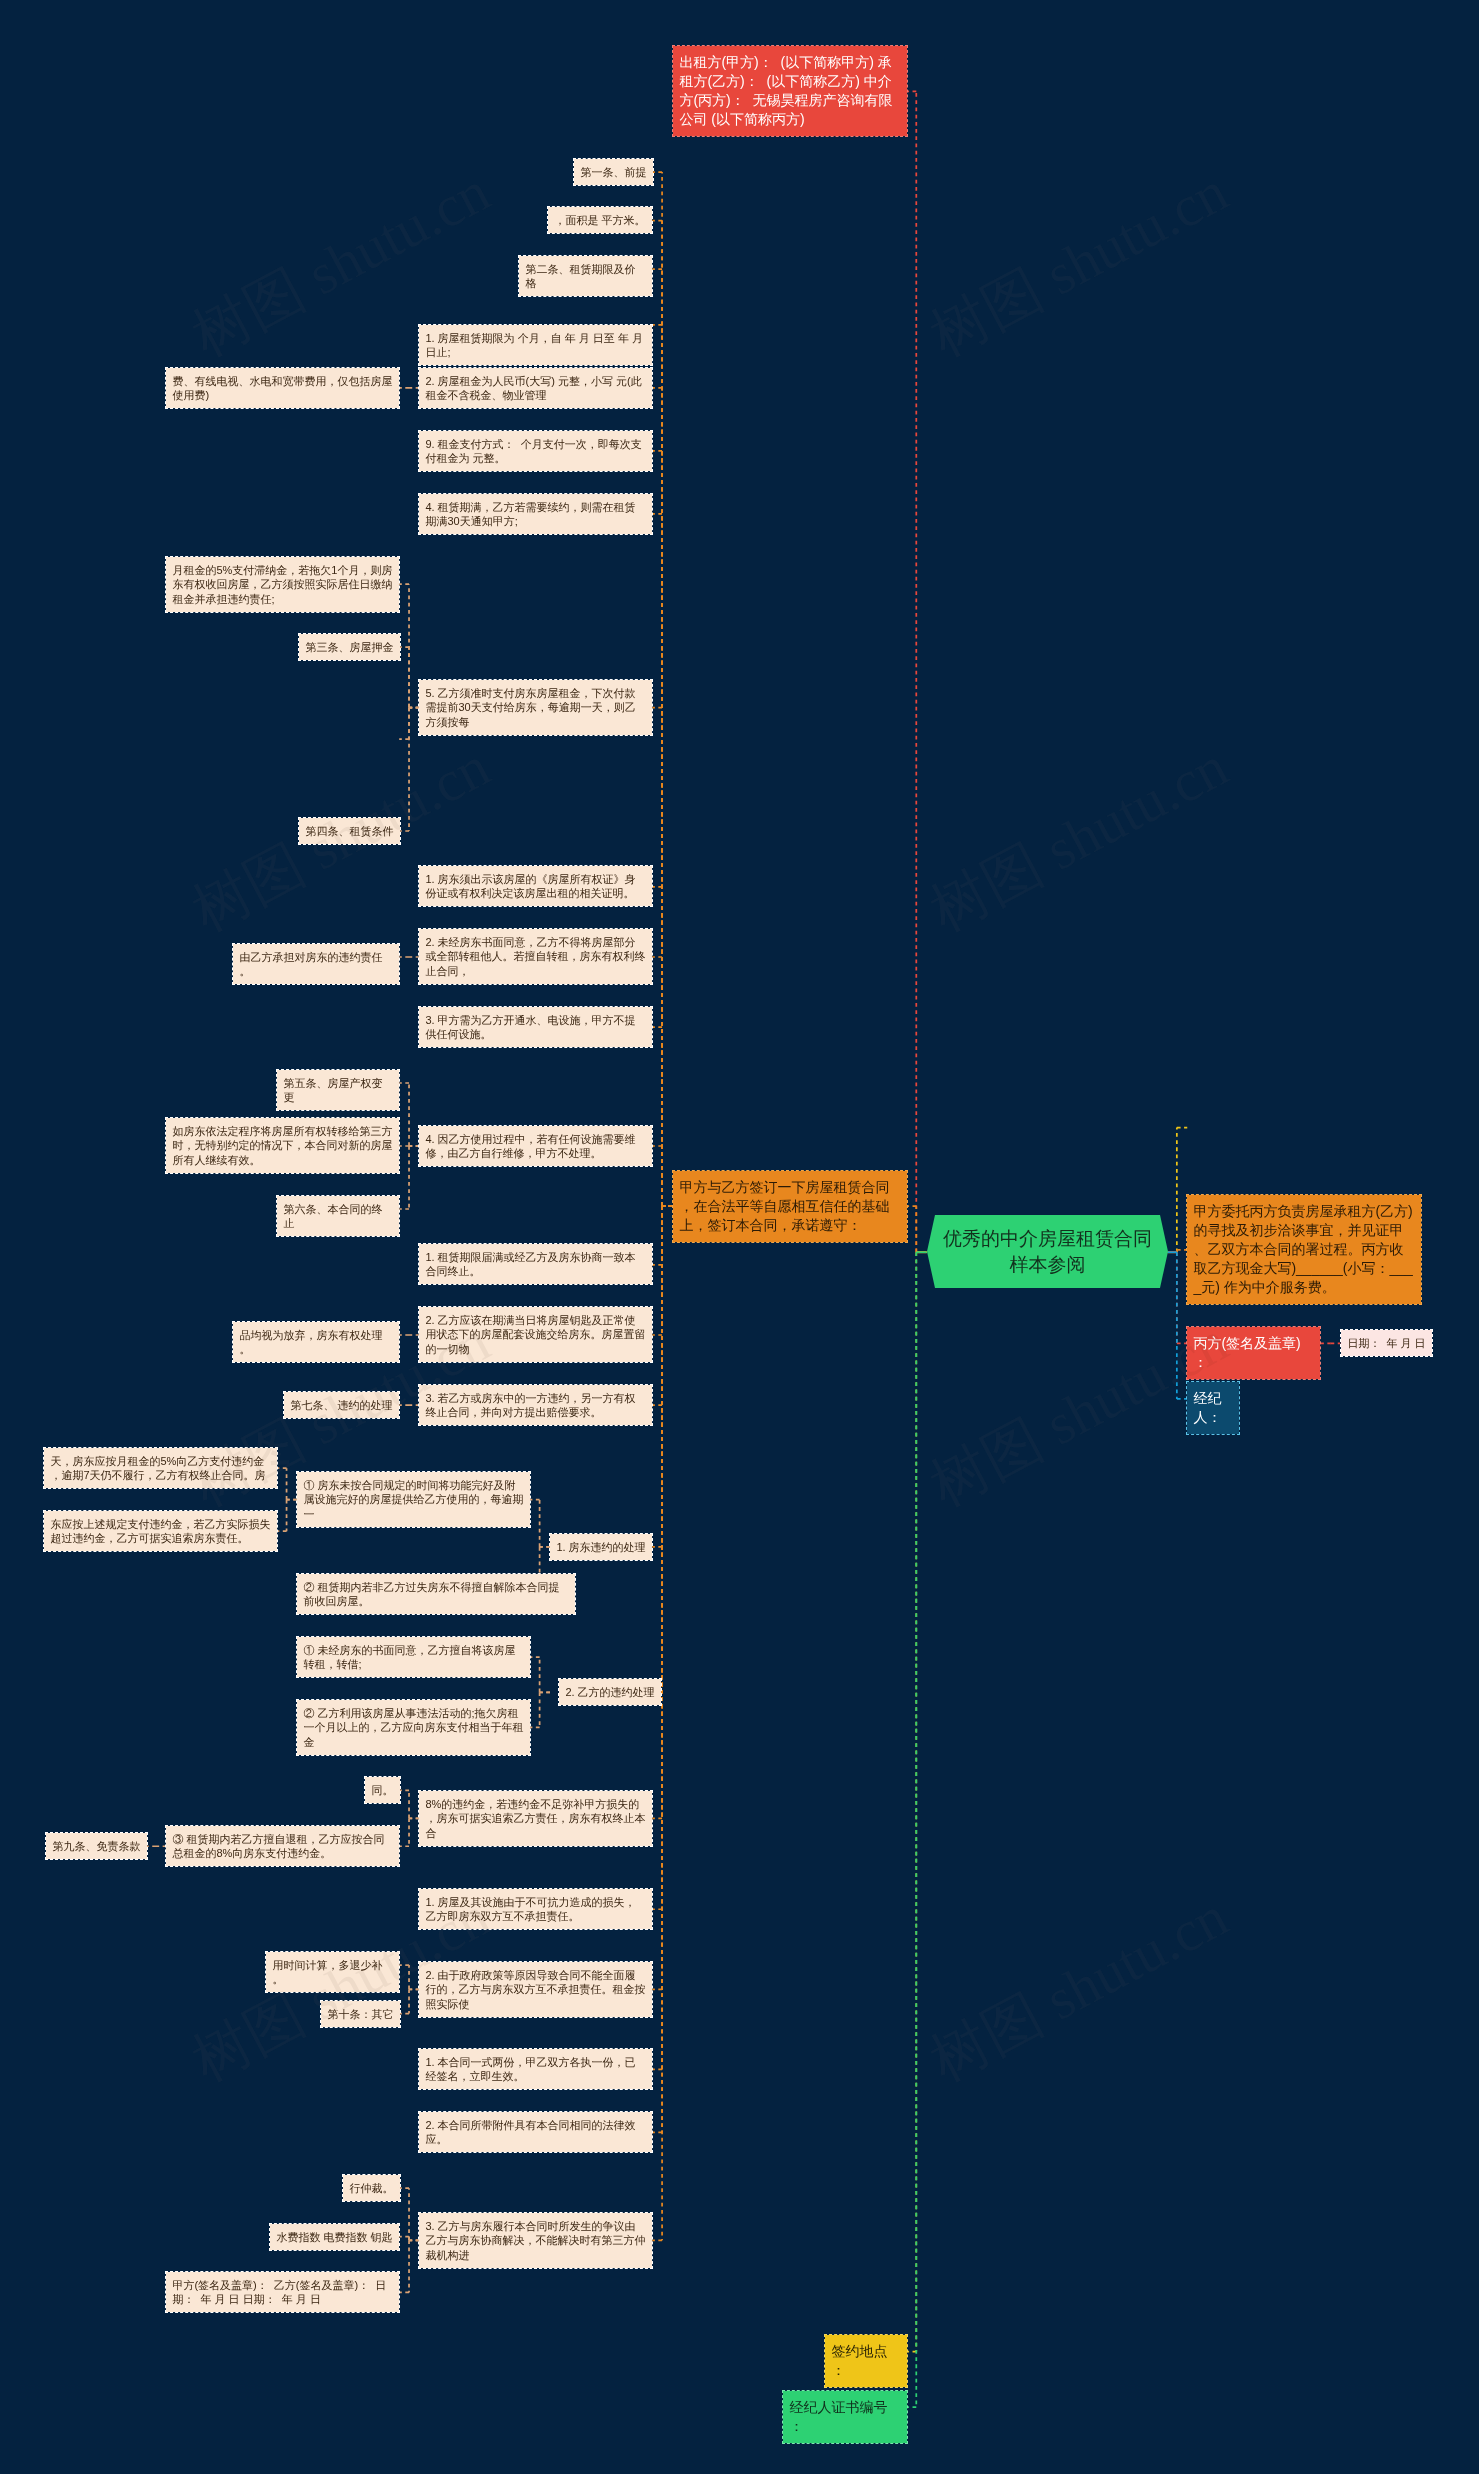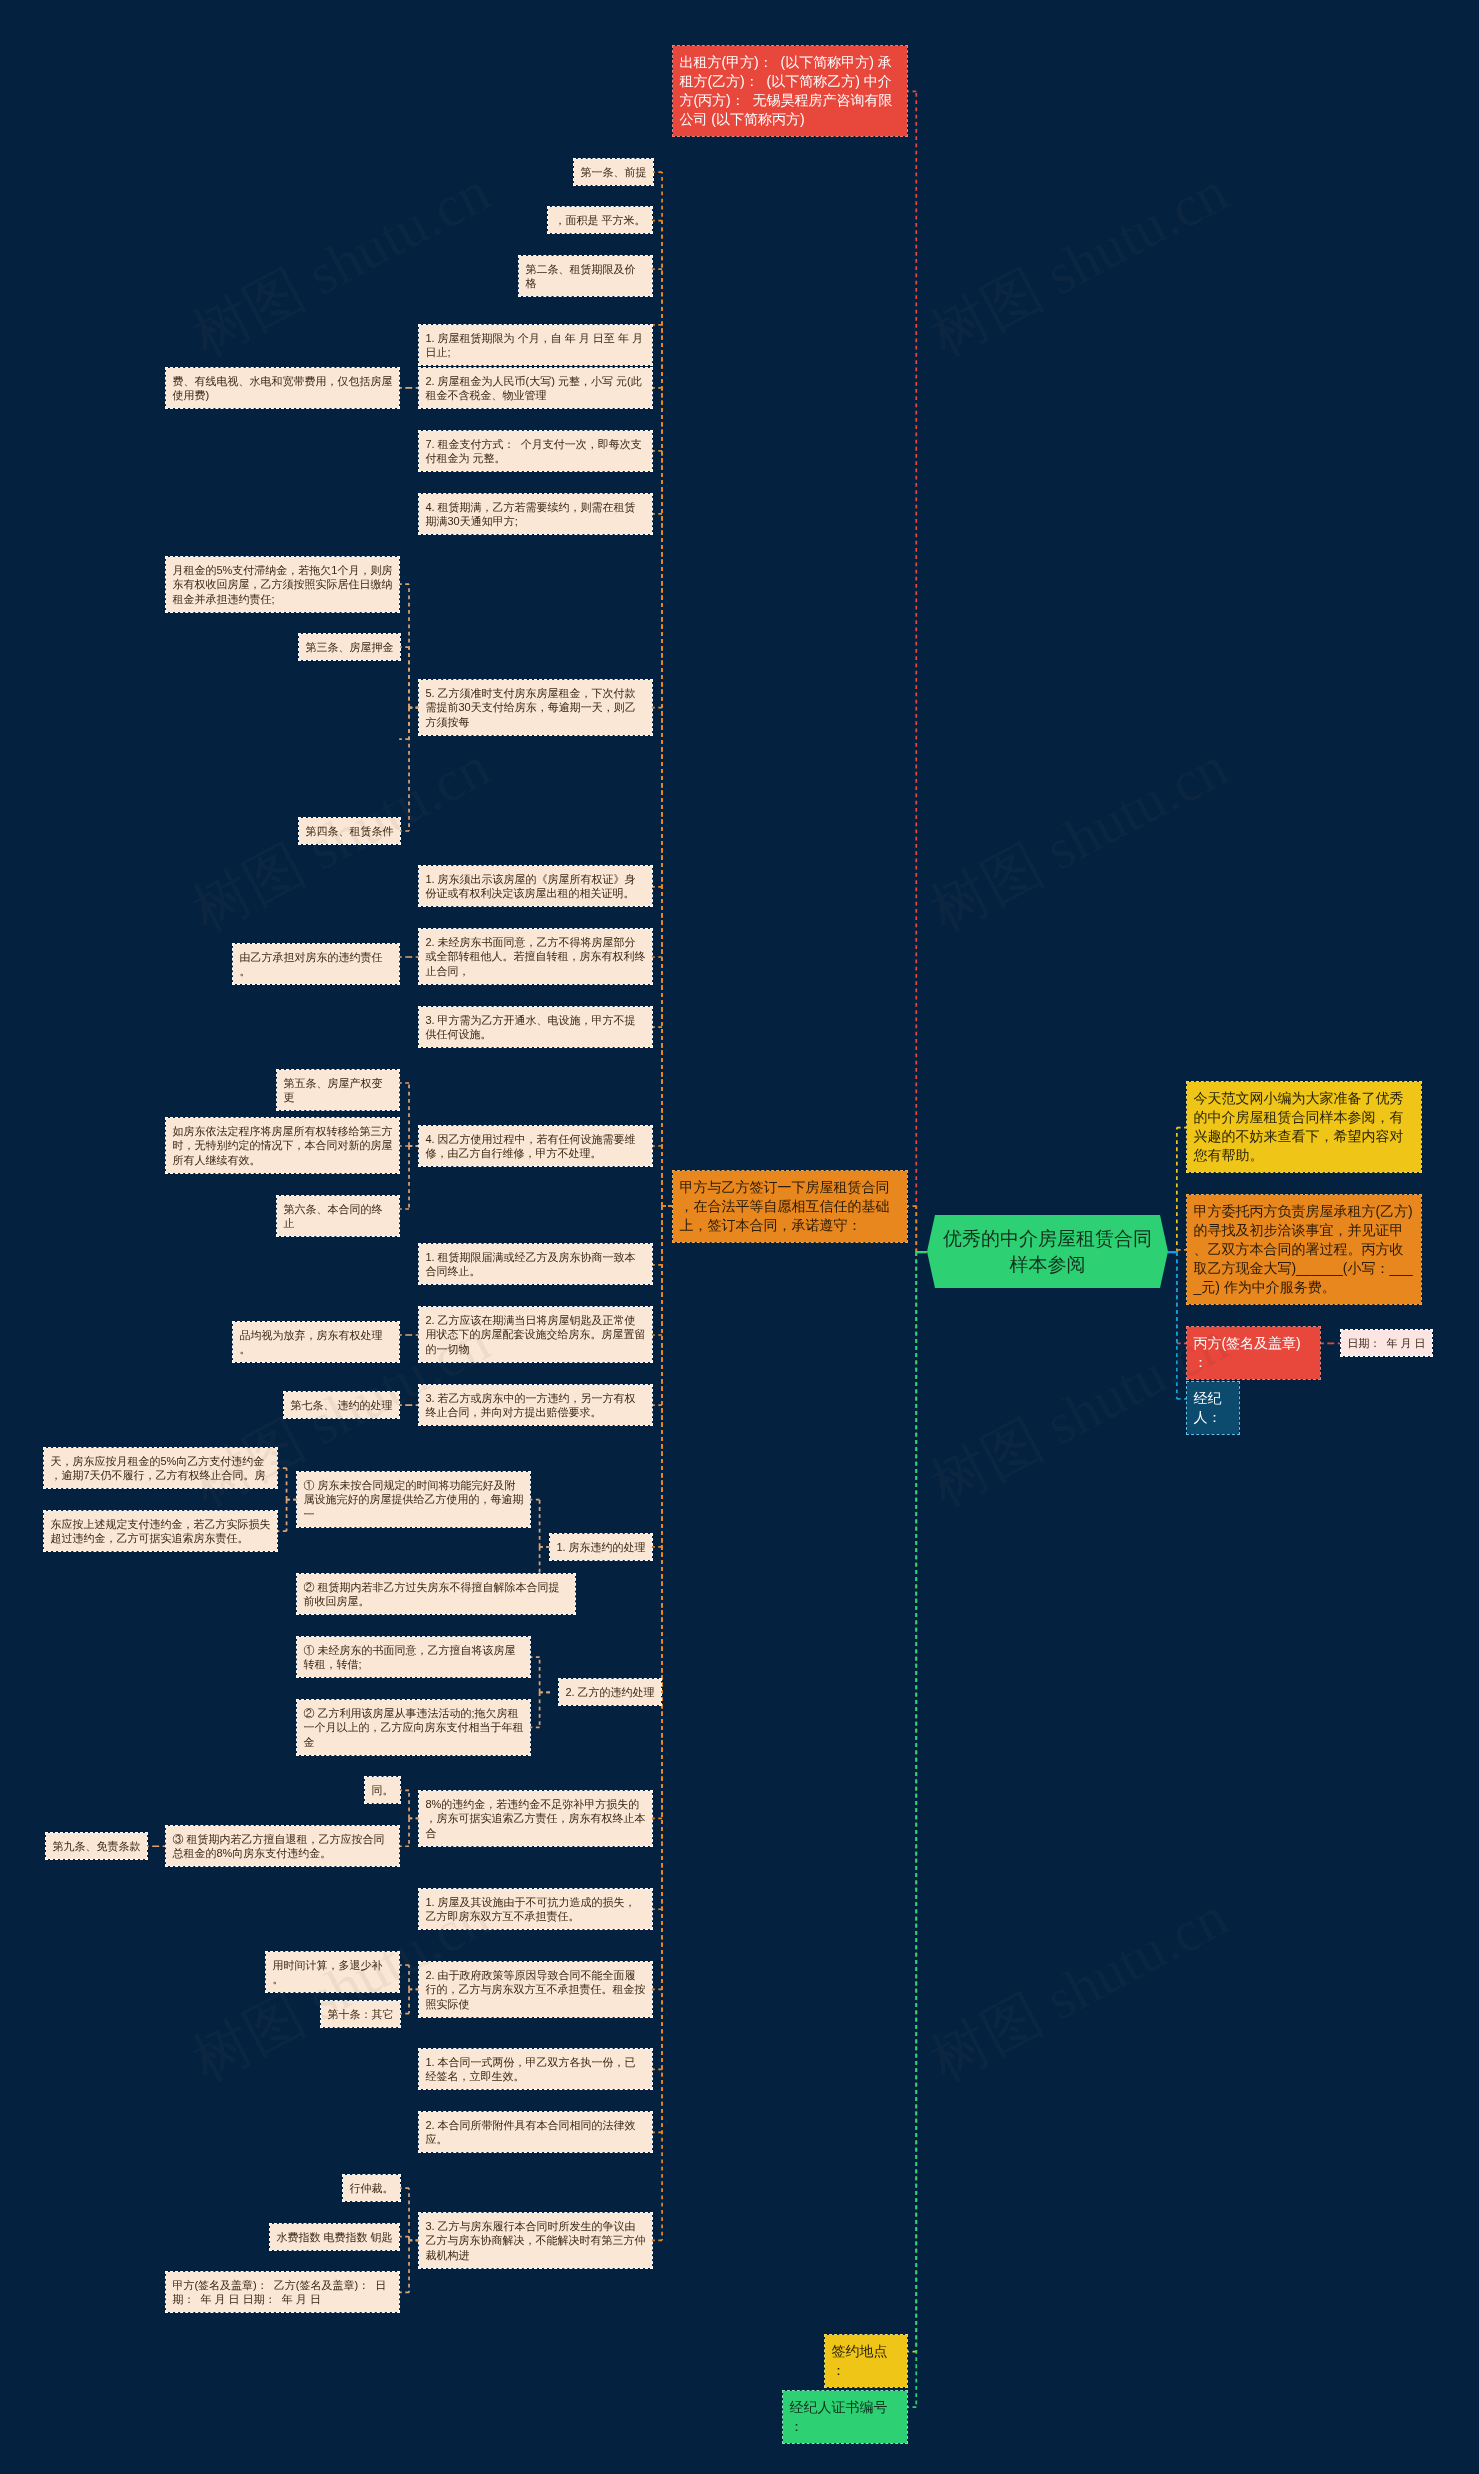--- a/index.html
+++ b/index.html
@@ -208,21 +208,21 @@
   </svg>
 <div id="canvas">
     <div class="node" style="left: 673px; top: 46px; width: 234px; padding: 7px 6.4px; font-size: 14px; line-height: 19px; background: rgb(232, 71, 60); color: rgb(255, 255, 255); outline: rgb(239, 125, 116) dashed 1.2px; outline-offset: -0.6px;">出租方(甲方)：  (以下简称甲方) 承租方(乙方)：  (以下简称乙方) 中介方(丙方)：  无锡昊程房产咨询有限公司 (以下简称丙方)</div>
     <div class="node" style="left: 673px; top: 1171px; width: 234px; padding: 7px 6.4px; font-size: 14px; line-height: 19px; background: rgb(232, 135, 30); color: rgb(42, 26, 6); outline: rgb(240, 166, 74) dashed 1.2px; outline-offset: -0.6px;">甲方与乙方签订一下房屋租赁合同，在合法平等自愿相互信任的基础上，签订本合同，承诺遵守：</div>
     <div class="node" style="left: 574px; top: 159px; width: 79px; padding: 5.8px 6.4px; font-size: 11px; line-height: 14.4px; background: rgb(250, 231, 213); color: rgb(59, 38, 18); outline: rgb(255, 255, 255) dashed 1.2px; outline-offset: -0.6px;">第一条、前提</div>
     <div class="node" style="left: 548px; top: 207px; width: 104px; padding: 5.8px 6.4px; font-size: 11px; line-height: 14.4px; background: rgb(250, 231, 213); color: rgb(59, 38, 18); outline: rgb(255, 255, 255) dashed 1.2px; outline-offset: -0.6px;">，面积是 平方米。</div>
     <div class="node" style="left: 519px; top: 256px; width: 133px; padding: 5.8px 6.4px; font-size: 11px; line-height: 14.4px; background: rgb(250, 231, 213); color: rgb(59, 38, 18); outline: rgb(255, 255, 255) dashed 1.2px; outline-offset: -0.6px;">第二条、租赁期限及价格</div>
     <div class="node" style="left: 419px; top: 305px; width: 233px; padding: 5.8px 6.4px; font-size: 11px; line-height: 14.4px; background: rgb(250, 231, 213); color: rgb(59, 38, 18); outline: rgb(255, 255, 255) dashed 1.2px; outline-offset: -0.6px; margin-top: 20px;">1. 房屋租赁期限为 个月，自 年 月 日至 年 月 日止;</div>
     <div class="node" style="left: 419px; top: 368px; width: 233px; padding: 5.8px 6.4px; font-size: 11px; line-height: 14.4px; background: rgb(250, 231, 213); color: rgb(59, 38, 18); outline: rgb(255, 255, 255) dashed 1.2px; outline-offset: -0.6px;">2. 房屋租金为人民币(大写) 元整，小写 元(此租金不含税金、物业管理</div>
     <div class="node" style="left: 166px; top: 368px; width: 233px; padding: 5.8px 6.4px; font-size: 11px; line-height: 14.4px; background: rgb(250, 231, 213); color: rgb(59, 38, 18); outline: rgb(255, 255, 255) dashed 1.2px; outline-offset: -0.6px;">费、有线电视、水电和宽带费用，仅包括房屋使用费)</div>
-    <div class="node" style="left: 419px; top: 431px; width: 233px; padding: 5.8px 6.4px; font-size: 11px; line-height: 14.4px; background: rgb(250, 231, 213); color: rgb(59, 38, 18); outline: rgb(255, 255, 255) dashed 1.2px; outline-offset: -0.6px;">7. 租金支付方式：  个月支付一次，即每次支付租金为 元整。</div>
+    <div class="node" style="left: 419px; top: 431px; width: 233px; padding: 5.8px 6.4px; font-size: 11px; line-height: 14.4px; background: rgb(250, 231, 213); color: rgb(59, 38, 18); outline: rgb(255, 255, 255) dashed 1.2px; outline-offset: -0.6px;">9. 租金支付方式：  个月支付一次，即每次支付租金为 元整。</div>
     <div class="node" style="left: 419px; top: 494px; width: 233px; padding: 5.8px 6.4px; font-size: 11px; line-height: 14.4px; background: rgb(250, 231, 213); color: rgb(59, 38, 18); outline: rgb(255, 255, 255) dashed 1.2px; outline-offset: -0.6px;">4. 租赁期满，乙方若需要续约，则需在租赁期满30天通知甲方;</div>
     <div class="node" style="left: 419px; top: 680px; width: 233px; padding: 5.8px 6.4px; font-size: 11px; line-height: 14.4px; background: rgb(250, 231, 213); color: rgb(59, 38, 18); outline: rgb(255, 255, 255) dashed 1.2px; outline-offset: -0.6px;">5. 乙方须准时支付房东房屋租金，下次付款需提前30天支付给房东，每逾期一天，则乙方须按每</div>
     <div class="node" style="left: 166px; top: 557px; width: 233px; padding: 5.8px 6.4px; font-size: 11px; line-height: 14.4px; background: rgb(250, 231, 213); color: rgb(59, 38, 18); outline: rgb(255, 255, 255) dashed 1.2px; outline-offset: -0.6px;">月租金的5%支付滞纳金，若拖欠1个月，则房东有权收回房屋，乙方须按照实际居住日缴纳租金并承担违约责任;</div>
     <div class="node" style="left: 299px; top: 634px; width: 101px; padding: 5.8px 6.4px; font-size: 11px; line-height: 14.4px; background: rgb(250, 231, 213); color: rgb(59, 38, 18); outline: rgb(255, 255, 255) dashed 1.2px; outline-offset: -0.6px;">第三条、房屋押金</div>
     <div class="node" style="left: 299px; top: 818px; width: 101px; padding: 5.8px 6.4px; font-size: 11px; line-height: 14.4px; background: rgb(250, 231, 213); color: rgb(59, 38, 18); outline: rgb(255, 255, 255) dashed 1.2px; outline-offset: -0.6px;">第四条、租赁条件</div>
     <div class="node" style="left: 419px; top: 866px; width: 233px; padding: 5.8px 6.4px; font-size: 11px; line-height: 14.4px; background: rgb(250, 231, 213); color: rgb(59, 38, 18); outline: rgb(255, 255, 255) dashed 1.2px; outline-offset: -0.6px;">1. 房东须出示该房屋的《房屋所有权证》身份证或有权利决定该房屋出租的相关证明。</div>
     <div class="node" style="left: 419px; top: 929px; width: 233px; padding: 5.8px 6.4px; font-size: 11px; line-height: 14.4px; background: rgb(250, 231, 213); color: rgb(59, 38, 18); outline: rgb(255, 255, 255) dashed 1.2px; outline-offset: -0.6px;">2. 未经房东书面同意，乙方不得将房屋部分或全部转租他人。若擅自转租，房东有权利终止合同，</div>
     <div class="node" style="left: 233px; top: 944px; width: 166px; padding: 5.8px 6.4px; font-size: 11px; line-height: 14.4px; background: rgb(250, 231, 213); color: rgb(59, 38, 18); outline: rgb(255, 255, 255) dashed 1.2px; outline-offset: -0.6px;">由乙方承担对房东的违约责任。</div>
     <div class="node" style="left: 419px; top: 1007px; width: 233px; padding: 5.8px 6.4px; font-size: 11px; line-height: 14.4px; background: rgb(250, 231, 213); color: rgb(59, 38, 18); outline: rgb(255, 255, 255) dashed 1.2px; outline-offset: -0.6px;">3. 甲方需为乙方开通水、电设施，甲方不提供任何设施。</div>
     <div class="node" style="left: 419px; top: 1126px; width: 233px; padding: 5.8px 6.4px; font-size: 11px; line-height: 14.4px; background: rgb(250, 231, 213); color: rgb(59, 38, 18); outline: rgb(255, 255, 255) dashed 1.2px; outline-offset: -0.6px;">4. 因乙方使用过程中，若有任何设施需要维修，由乙方自行维修，甲方不处理。</div>
@@ -251,21 +251,20 @@
     <div class="node" style="left: 266px; top: 1952px; width: 133px; padding: 5.8px 6.4px; font-size: 11px; line-height: 14.4px; background: rgb(250, 231, 213); color: rgb(59, 38, 18); outline: rgb(255, 255, 255) dashed 1.2px; outline-offset: -0.6px;">用时间计算，多退少补。</div>
     <div class="node" style="left: 321px; top: 2001px; width: 79px; padding: 5.8px 6.4px; font-size: 11px; line-height: 14.4px; background: rgb(250, 231, 213); color: rgb(59, 38, 18); outline: rgb(255, 255, 255) dashed 1.2px; outline-offset: -0.6px;">第十条：其它</div>
     <div class="node" style="left: 419px; top: 2049px; width: 233px; padding: 5.8px 6.4px; font-size: 11px; line-height: 14.4px; background: rgb(250, 231, 213); color: rgb(59, 38, 18); outline: rgb(255, 255, 255) dashed 1.2px; outline-offset: -0.6px;">1. 本合同一式两份，甲乙双方各执一份，已经签名，立即生效。</div>
     <div class="node" style="left: 419px; top: 2112px; width: 233px; padding: 5.8px 6.4px; font-size: 11px; line-height: 14.4px; background: rgb(250, 231, 213); color: rgb(59, 38, 18); outline: rgb(255, 255, 255) dashed 1.2px; outline-offset: -0.6px;">2. 本合同所带附件具有本合同相同的法律效应。</div>
     <div class="node" style="left: 419px; top: 2213px; width: 233px; padding: 5.8px 6.4px; font-size: 11px; line-height: 14.4px; background: rgb(250, 231, 213); color: rgb(59, 38, 18); outline: rgb(255, 255, 255) dashed 1.2px; outline-offset: -0.6px;">3. 乙方与房东履行本合同时所发生的争议由乙方与房东协商解决，不能解决时有第三方仲裁机构进</div>
     <div class="node" style="left: 343px; top: 2175px; width: 57px; padding: 5.8px 6.4px; font-size: 11px; line-height: 14.4px; background: rgb(250, 231, 213); color: rgb(59, 38, 18); outline: rgb(255, 255, 255) dashed 1.2px; outline-offset: -0.6px;">行仲裁。</div>
     <div class="node" style="left: 270px; top: 2224px; width: 129px; padding: 5.8px 6.4px; font-size: 11px; line-height: 14.4px; background: rgb(250, 231, 213); color: rgb(59, 38, 18); outline: rgb(255, 255, 255) dashed 1.2px; outline-offset: -0.6px;">水费指数 电费指数 钥匙</div>
     <div class="node" style="left: 166px; top: 2272px; width: 233px; padding: 5.8px 6.4px; font-size: 11px; line-height: 14.4px; background: rgb(250, 231, 213); color: rgb(59, 38, 18); outline: rgb(255, 255, 255) dashed 1.2px; outline-offset: -0.6px;">甲方(签名及盖章)：  乙方(签名及盖章)：  日期：  年 月 日 日期：  年 月 日</div>
     <div class="node" style="left: 825px; top: 2335px; width: 82px; padding: 7px 6.4px; font-size: 14px; line-height: 19px; background: rgb(239, 197, 24); color: rgb(42, 36, 6); outline: rgb(243, 214, 90) dashed 1.2px; outline-offset: -0.6px;">签约地点：</div>
     <div class="node" style="left: 783px; top: 2391px; width: 124px; padding: 7px 6.4px; font-size: 14px; line-height: 19px; background: rgb(45, 209, 115); color: rgb(16, 48, 28); outline: rgb(121, 232, 172) dashed 1.2px; outline-offset: -0.6px;">经纪人证书编号：</div>
-    <div class="node" style="left: 1187px; top: 1082px; width: 234px; padding: 7px 6.4px; font-size: 14px; line-height: 19px; background: rgb(239, 197, 24); color: rgb(42, 36, 6); outline: rgb(243, 214, 90) dashed 1.2px; outline-offset: -0.6px;">今天范文网小编为大家准备了优秀的中介房屋租赁合同样本参阅，有兴趣的不妨来查看下，希望内容对您有帮助。</div>
     <div class="node" style="left: 1187px; top: 1195px; width: 234px; padding: 7px 6.4px; font-size: 14px; line-height: 19px; background: rgb(232, 135, 30); color: rgb(42, 26, 6); outline: rgb(240, 166, 74) dashed 1.2px; outline-offset: -0.6px;">甲方委托丙方负责房屋承租方(乙方)的寻找及初步洽谈事宜，并见证甲、乙双方本合同的署过程。丙方收取乙方现金大写)______(小写：____元) 作为中介服务费。</div>
     <div class="node" style="left: 1187px; top: 1327px; width: 133px; padding: 7px 6.4px; font-size: 14px; line-height: 19px; background: rgb(232, 71, 60); color: rgb(255, 255, 255); outline: rgb(239, 125, 116) dashed 1.2px; outline-offset: -0.6px;">丙方(签名及盖章)：</div>
     <div class="node" style="left: 1341px; top: 1330px; width: 91px; padding: 5.8px 6.4px; font-size: 11px; line-height: 14.4px; background: rgb(252, 230, 227); color: rgb(59, 38, 18); outline: rgb(255, 255, 255) dashed 1.2px; outline-offset: -0.6px;">日期：  年 月 日</div>
     <div class="node" style="left: 1187px; top: 1382px; width: 52px; padding: 7px 6.4px; font-size: 14px; line-height: 19px; background: #0c4a6e; color: rgb(255, 255, 255); outline: rgb(92, 195, 232) dashed 1.2px; outline-offset: -0.6px;">经纪人：</div>
     <div class="node" style="left: 927px; top: 1215px; width: 241px; height: 73px; background: rgb(45, 209, 115); color: rgb(18, 49, 29); font-size: 19px; line-height: 26px; display: flex; align-items: center; justify-content: center; text-align: center; padding: 0px 14px; clip-path: polygon(8px 0px, calc(100% - 8px) 0px, 100% 50%, calc(100% - 8px) 100%, 8px 100%, 0px 50%);">优秀的中介房屋租赁合同样本参阅</div>
   </div>
 <div id="wm-layer-top" class="wm-layer">
     <div class="wm" style="left: 179px; top: 306px;">树图 shutu.cn</div>
     <div class="wm" style="left: 917px; top: 306px;">树图 shutu.cn</div>
     <div class="wm" style="left: 179px; top: 881px;">树图 shutu.cn</div>

